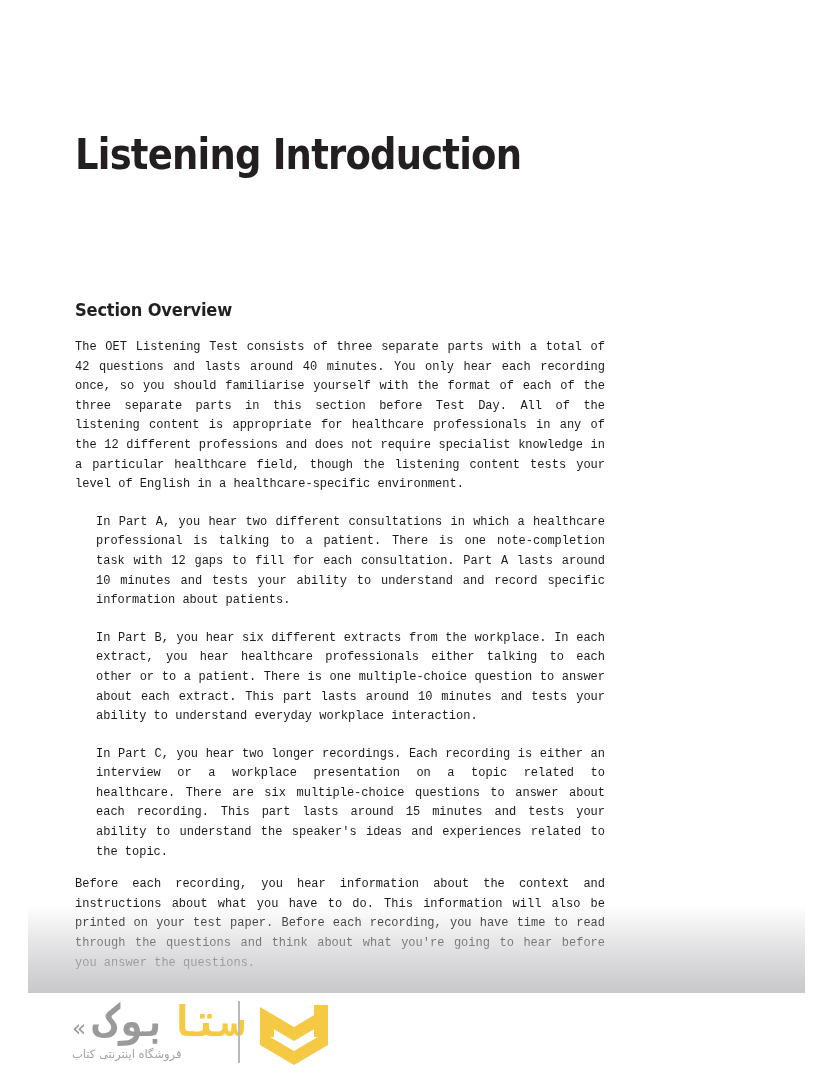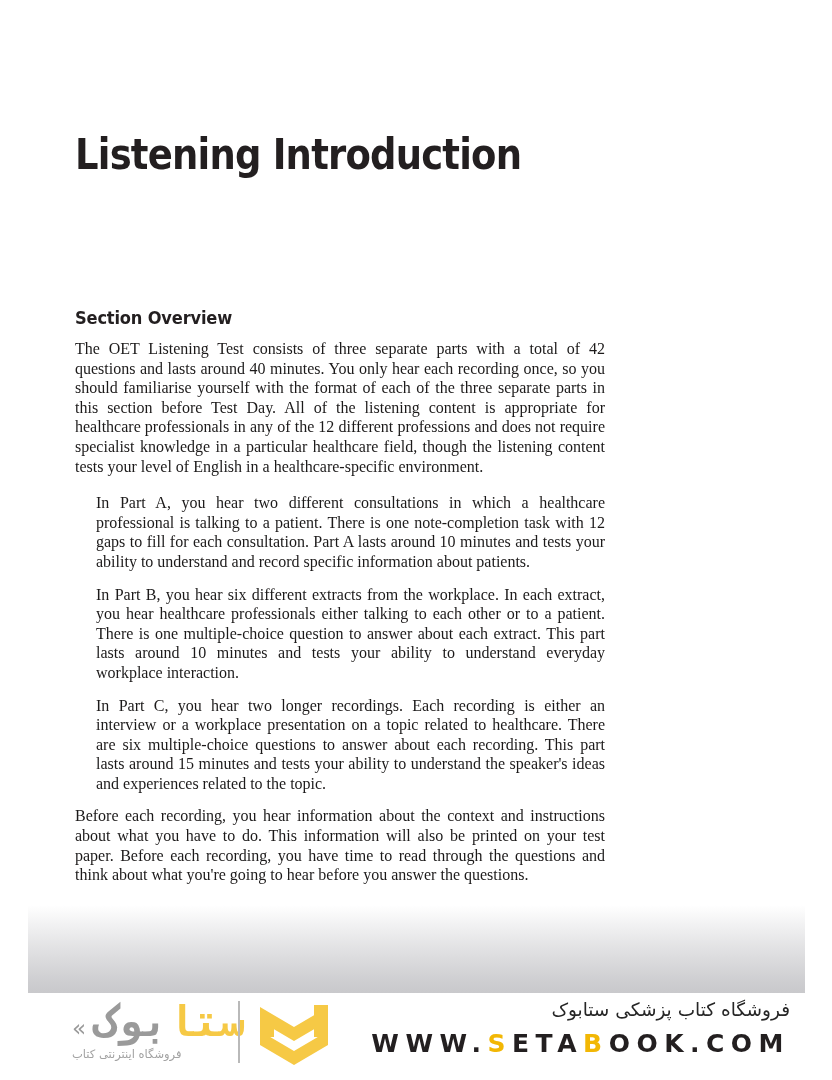--- a/index.html
+++ b/index.html
@@ -36,42 +36,42 @@
     letter-spacing: -0.9px;
     color: #231f20;
     transform: scaleX(0.88);
     transform-origin: left top;
     white-space: nowrap;
   }
 
   .content {
     position: absolute;
     left: 75px;
-    top: 308px;
+    top: 300px;
     width: 530px;
   }
 
   .section-heading {
     font-family: "DejaVu Sans", sans-serif;
     font-weight: bold;
     font-size: 17.5px;
     letter-spacing: -0.2px;
     color: #231f20;
     margin: 0 0 11px 0;
     transform: scaleX(0.93);
     transform-origin: left top;
   }
 
   p {
-    margin: 0 0 12px 0;
-    font-size: 16px;
+    margin: 18px 0 12px 0;
+    font-size: 12px;
     line-height: 19.6px;
     text-align: left;
     color: #1c1a1a;
-    font-family: Liberation Serif, serif;
+    font-family: Liberation Mono, monospace;
   }
 
   p.justified {
     text-align: justify;
   }
 
   p.indented {
     margin-left: 21px;
     width: 509px;
     margin-bottom: 13px;
@@ -247,22 +247,16 @@
         <svg width="72" height="62" viewBox="0 0 72 62" xmlns="http://www.w3.org/2000/svg">
           <path d="M2 4 L2 18 L36 38 L70 18 L70 4 L36 24 Z" fill="#f6c945"></path>
           <path d="M2 28 L2 42 L36 62 L70 42 L70 28 L36 48 Z" fill="#f6c945"></path>
           <path d="M56 2 L70 2 L70 34 L56 34 Z" fill="#f6c945"></path>
           <path d="M2 16 L16 16 L16 34 L2 34 Z" fill="#f6c945"></path>
         </svg>
       </div>
 
     </div>
 
-    <div class="site-block">
-      <div class="site-tagline-fa">فروشگاه کتاب پزشکی ستابوک</div>
-      <div class="site-url">
-        <span>WWW.</span><span class="url-gold">S</span><span>ETA</span><span class="url-gold">B</span><span>OOK.COM</span>
-      </div>
-    </div>
 
   </div>
 
 </div>
 
 </body></html>

